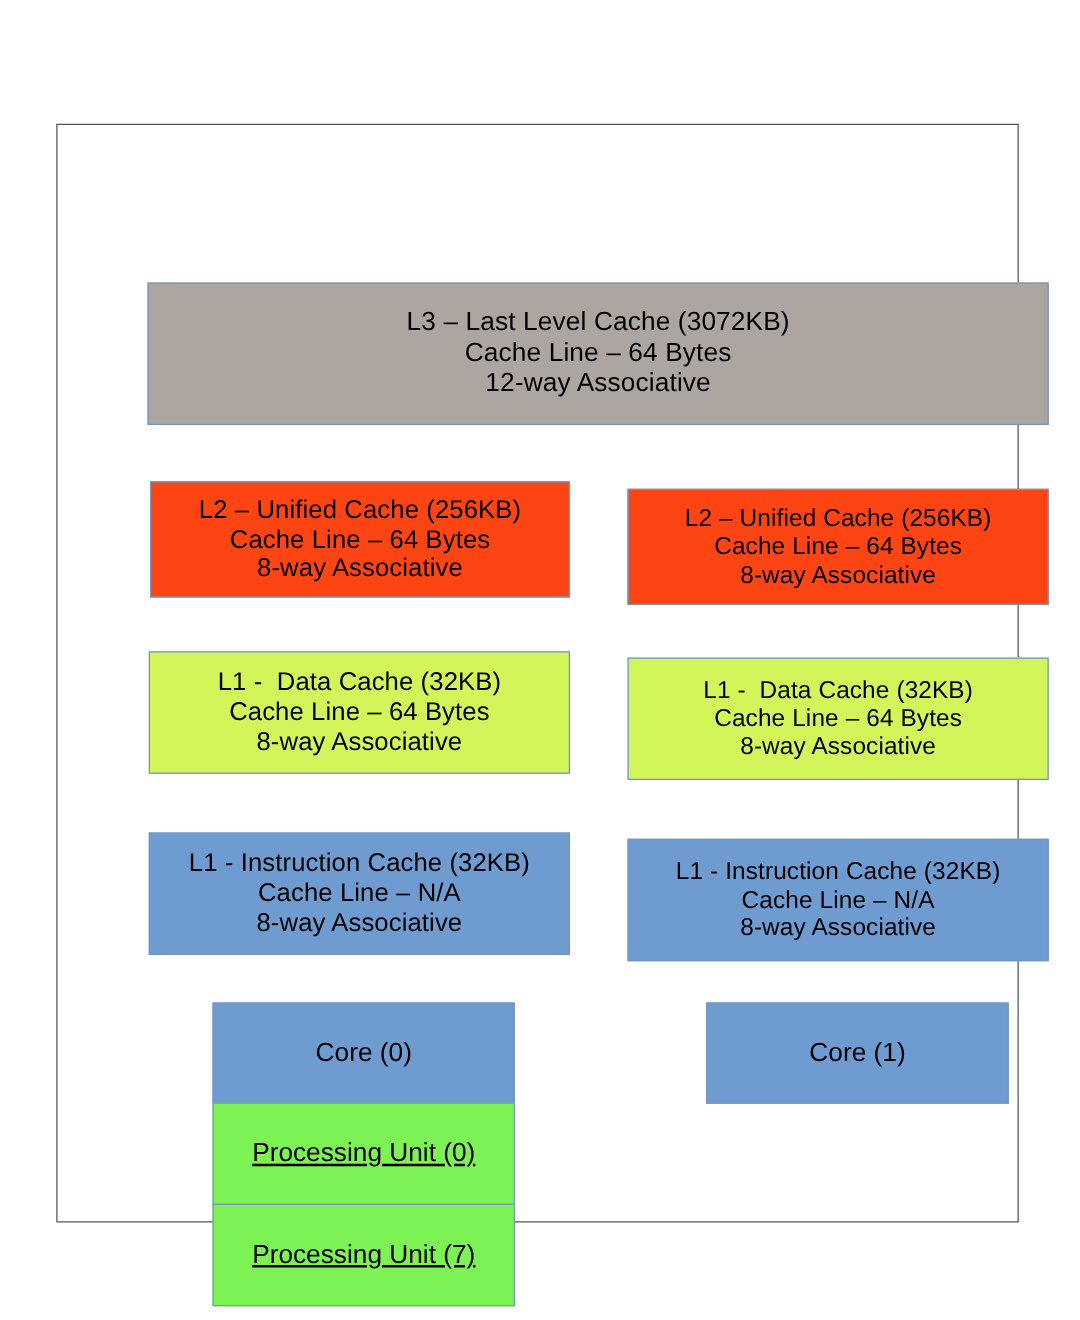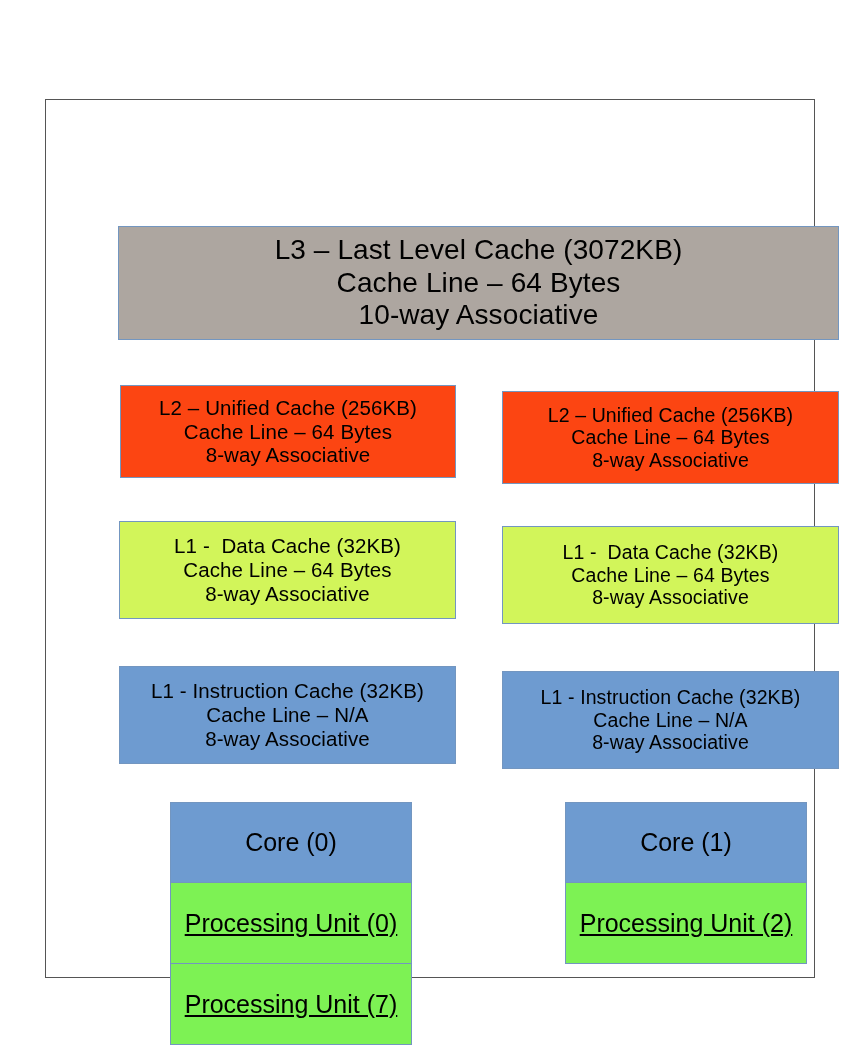--- a/index.html
+++ b/index.html
@@ -48,21 +48,21 @@
     white-space: pre;
   }
 
   
   #l3-cache {
     left: 72px;
     top: 126px;
     width: 721px;
     height: 114px;
     background: #ada6a0;
-    font-size: 28px;
+    font-size: 21px;
   }
 
   
   #l2-cache-0 {
     left: 74px;
     top: 285px;
     width: 336px;
     height: 93px;
     background: #fc4512;
     font-size: 20.5px;
@@ -121,36 +121,36 @@
 
   .stack-cell {
     box-sizing: border-box;
     border: 1px solid #7396c0;
     width: 100%;
     height: 81px;
     display: flex;
     align-items: center;
     justify-content: center;
     text-align: center;
-    font-size: 25px;
+    font-size: 21px;
     color: #000000;
   }
   .stack-cell + .stack-cell { margin-top: -1px; text-decoration: underline; }
   .cell-core { background: #6e9bd0; }
   .cell-pu   { background: #7df254; height: 82px; }
 </style>
 </head>
 <body>
 
 <div id="diagram-frame">
 
   <div class="node" id="l3-cache">
     <span class="ln">L3 – Last Level Cache (3072KB)</span>
     <span class="ln">Cache Line – 64 Bytes</span>
-    <span class="ln">10-way Associative</span>
+    <span class="ln">12-way Associative</span>
   </div>
 
   <div class="node" id="l2-cache-0">
     <span class="ln">L2 – Unified Cache (256KB)</span>
     <span class="ln">Cache Line – 64 Bytes</span>
     <span class="ln">8-way Associative</span>
   </div>
   <div class="node" id="l2-cache-1">
     <span class="ln">L2 – Unified Cache (256KB)</span>
     <span class="ln">Cache Line – 64 Bytes</span>
@@ -188,18 +188,15 @@
     </div>
     <div class="stack-cell cell-pu">
       <span>Processing Unit (7)</span>
     </div>
   </div>
 
   <div class="core-stack" id="core-stack-1">
     <div class="stack-cell cell-core">
       <span>Core (1)</span>
     </div>
-    <div class="stack-cell cell-pu">
-      <span>Processing Unit (2)</span>
-    </div>
   </div>
 
 </div>
 
 </body></html>

